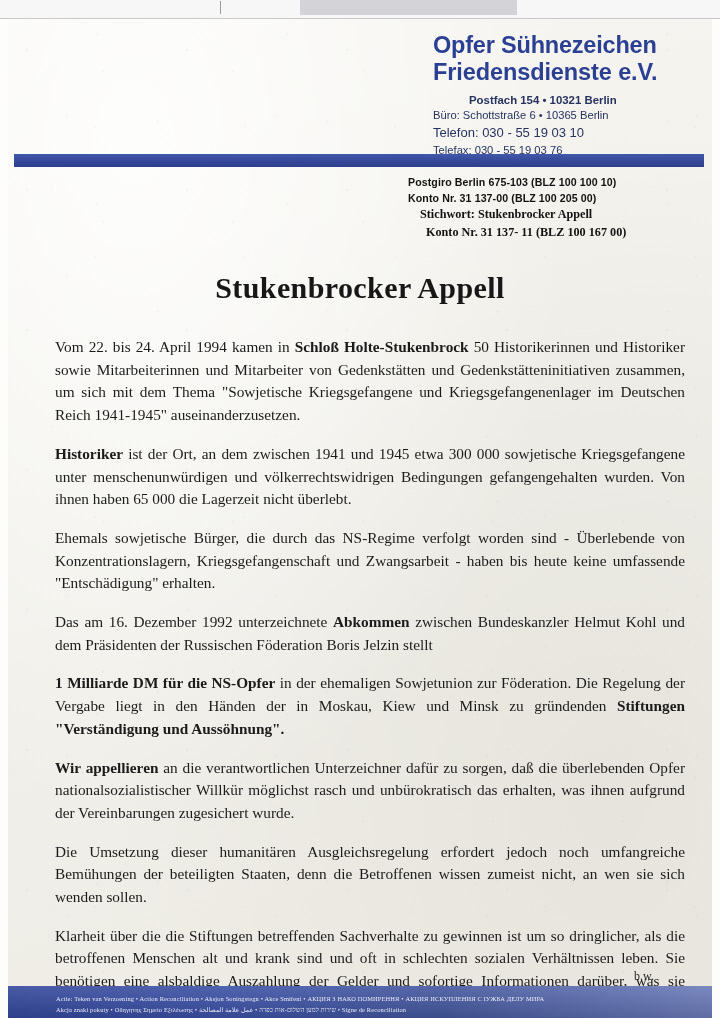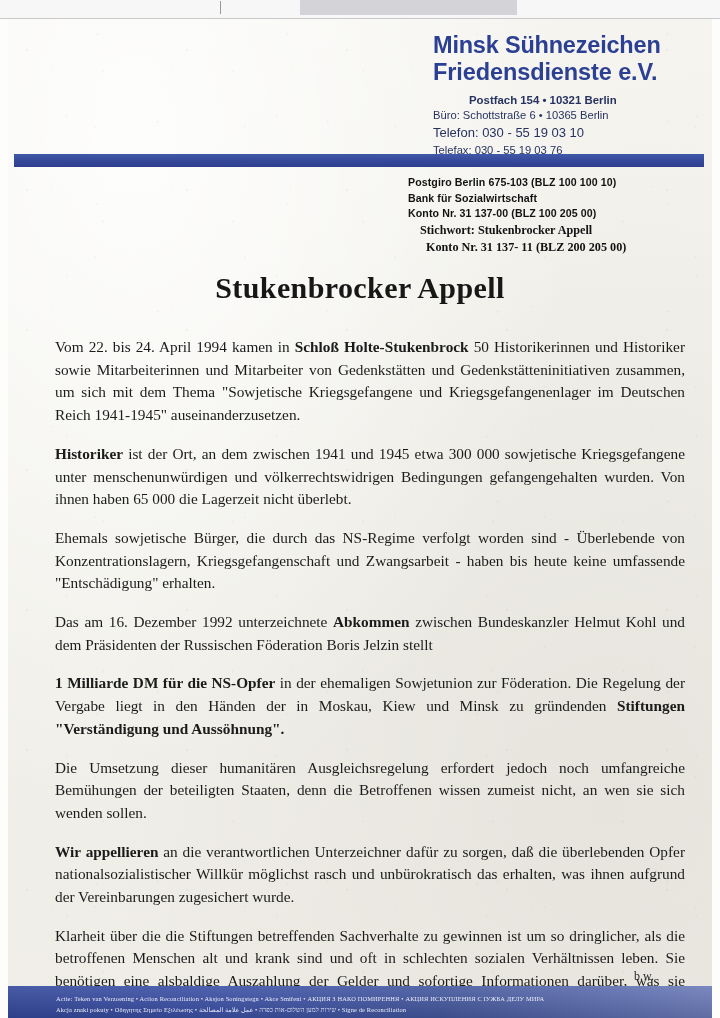--- a/index.html
+++ b/index.html
@@ -212,54 +212,53 @@
 <div id="page">
 
   <div class="scan-chrome">
     <div class="scan-chrome-tick"></div>
     <div class="scan-chrome-block"></div>
   </div>
 
   <div class="sheet">
 
     <div class="letterhead">
-      <div class="org-name">Minsk Sühnezeichen</div>
+      <div class="org-name">Opfer Sühnezeichen</div>
       <div class="org-name line2">Friedensdienste e.V.</div>
       <div class="addr">
         <div class="a0">Postfach 154 • 10321 Berlin</div>
         <div class="a1">Büro: Schottstraße 6 • 10365 Berlin</div>
         <div class="a2">Telefon: 030 - 55 19 03 10</div>
         <div class="a3">Telefax: 030 - 55 19 03 76</div>
       </div>
     </div>
 
     <div class="blue-rule"></div>
 
     <div class="bank">
       <div class="sans">Postgiro Berlin 675-103 (BLZ 100 100 10)</div>
-      <div class="sans">Bank für Sozialwirtschaft</div>
       <div class="sans">Konto Nr. 31 137-00 (BLZ 100 205 00)</div>
       <div class="serif ind1">Stichwort: Stukenbrocker Appell</div>
-      <div class="serif ind2">Konto Nr. 31 137- 11 (BLZ  200 205 00)</div>
+      <div class="serif ind2">Konto Nr. 31 137- 11 (BLZ  100 167 00)</div>
     </div>
 
     <div class="doc-title">Stukenbrocker Appell</div>
 
     <div class="body">
 
       <p><span>Vom 22. bis 24. April 1994 kamen in </span><b>Schloß Holte-Stukenbrock</b><span> 50 Historikerinnen und Historiker sowie Mitarbeiterinnen und Mitarbeiter von Gedenkstätten und Gedenkstätteninitiativen zusammen, um sich mit dem Thema "Sowjetische Kriegsgefangene und Kriegsgefangenenlager im Deutschen Reich 1941-1945" auseinanderzusetzen.</span></p>
 
       <p><b>Historiker</b><span> ist der Ort, an dem zwischen 1941 und 1945 etwa 300 000 sowjetische Kriegsgefangene unter menschenunwürdigen und völkerrechtswidrigen Bedingungen gefangengehalten wurden. Von ihnen haben 65 000 die Lagerzeit nicht überlebt.</span></p>
       <p><span>Ehemals sowjetische Bürger, die durch das NS-Regime verfolgt worden sind - Überlebende von Konzentrationslagern, Kriegsgefangenschaft und Zwangsarbeit - haben bis heute keine umfassende "Entschädigung" erhalten.</span></p>
 
       <p><span>Das am 16. Dezember 1992 unterzeichnete </span><b>Abkommen</b><span> zwischen Bundeskanzler Helmut Kohl und dem Präsidenten der Russischen Föderation Boris Jelzin stellt</span></p>
       <p><b>1 Milliarde DM für die NS-Opfer</b><span> in der ehemaligen Sowjetunion zur Föderation. Die Regelung der Vergabe liegt in den Händen der in Moskau, Kiew und Minsk zu gründenden </span><b>Stiftungen "Verständigung und Aussöhnung".</b></p>
+      <p><b>Wir appellieren</b><span> an die verantwortlichen Unterzeichner dafür zu sorgen, daß die überlebenden Opfer nationalsozialistischer Willkür möglichst rasch und unbürokratisch das erhalten, was ihnen aufgrund der Vereinbarungen zugesichert wurde.</span></p>
+
       <p><span>Die Umsetzung dieser humanitären Ausgleichsregelung erfordert jedoch noch umfangreiche Bemühungen der beteiligten Staaten, denn die Betroffenen wissen zumeist nicht, an wen sie sich wenden sollen.</span></p>
-
-      <p><b>Wir appellieren</b><span> an die verantwortlichen Unterzeichner dafür zu sorgen, daß die überlebenden Opfer nationalsozialistischer Willkür möglichst rasch und unbürokratisch das erhalten, was ihnen aufgrund der Vereinbarungen zugesichert wurde.</span></p>
 
       <p class="last"><span>Klarheit über die die Stiftungen betreffenden Sachverhalte zu gewinnen ist um so dringlicher, als die betroffenen Menschen alt und krank sind und oft in schlechten sozialen Verhältnissen leben. Sie benötigen eine alsbaldige Auszahlung der Gelder und sofortige Informationen darüber, was sie unternehmen sollen, um diese zu erhalten.</span></p>
 
     </div>
 
     <div class="bw">b.w.</div>
 
     <div class="footer-band">
       <div class="footer-line l1">Actie: Teken van Verzoening • Action Reconciliation • Aksjon Soningstegn • Akce Smíření • АКЦИЯ З НАКО ПОМИРЕННЯ • АКЦИЯ ИСКУПЛЕНИЯ С ІУЖБА ДЕЛУ МИРА</div>
       <div class="footer-line l2">Akcja znaki pokuty • Oδηγητης Σημείο Εξιλέωσης • שירות למען השלום-אות כפרה • عمل علامة المصالحة • Signe de Reconciliation</div>

